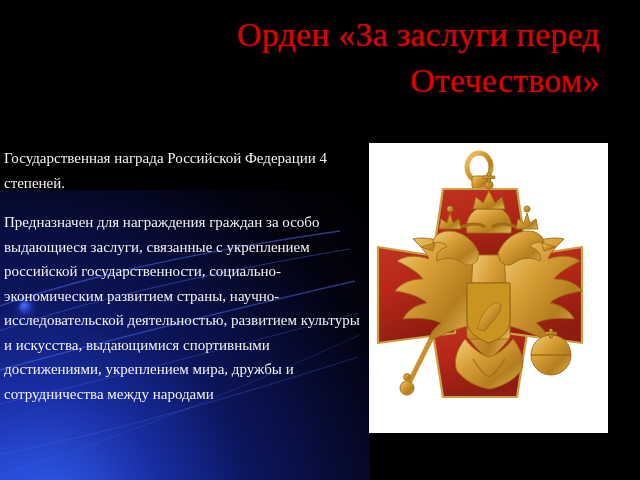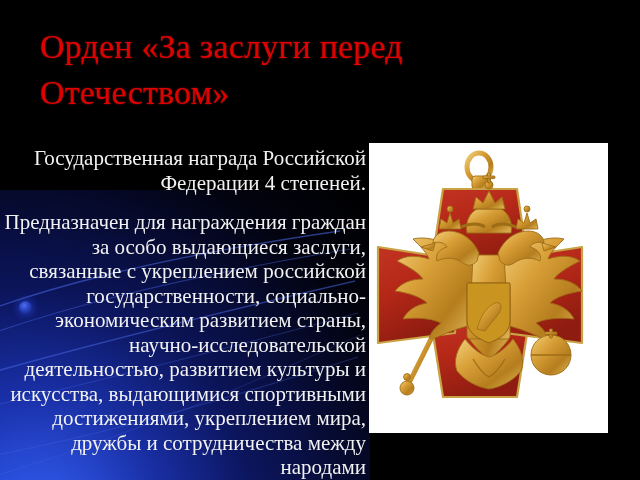--- a/index.html
+++ b/index.html
@@ -68,40 +68,40 @@
     border-radius: 50%;
     background: radial-gradient(circle at 40% 35%, #4a6ff0 0%, #2740bb 45%, #101f6e 100%);
     box-shadow: 0 0 6px 2px rgba(40,70,210,0.55);
     pointer-events: none;
   }
 
   
   #title {
     position: absolute;
     left: 40px;
-    top: 24px;
+    top: 12px;
     width: 560px;
-    text-align: left;
+    text-align: right;
     color: #e00000;
     font-size: 34px;
     line-height: 46px;
     letter-spacing: 0.2px;
     text-shadow: 0 0 2px rgba(255,40,40,0.55);
     white-space: pre-line;
   }
 
   
   #body-text {
     position: absolute;
     left: 4px;
     top: 146px;
     width: 362px;
-    text-align: right;
+    text-align: left;
     color: #f2f2f2;
-    font-size: 21px;
+    font-size: 15px;
     line-height: 24.5px;
   }
   #body-text p {
     margin: 0;
   }
   #body-text p.para-2 {
     margin-top: 15px;
   }
 
   

